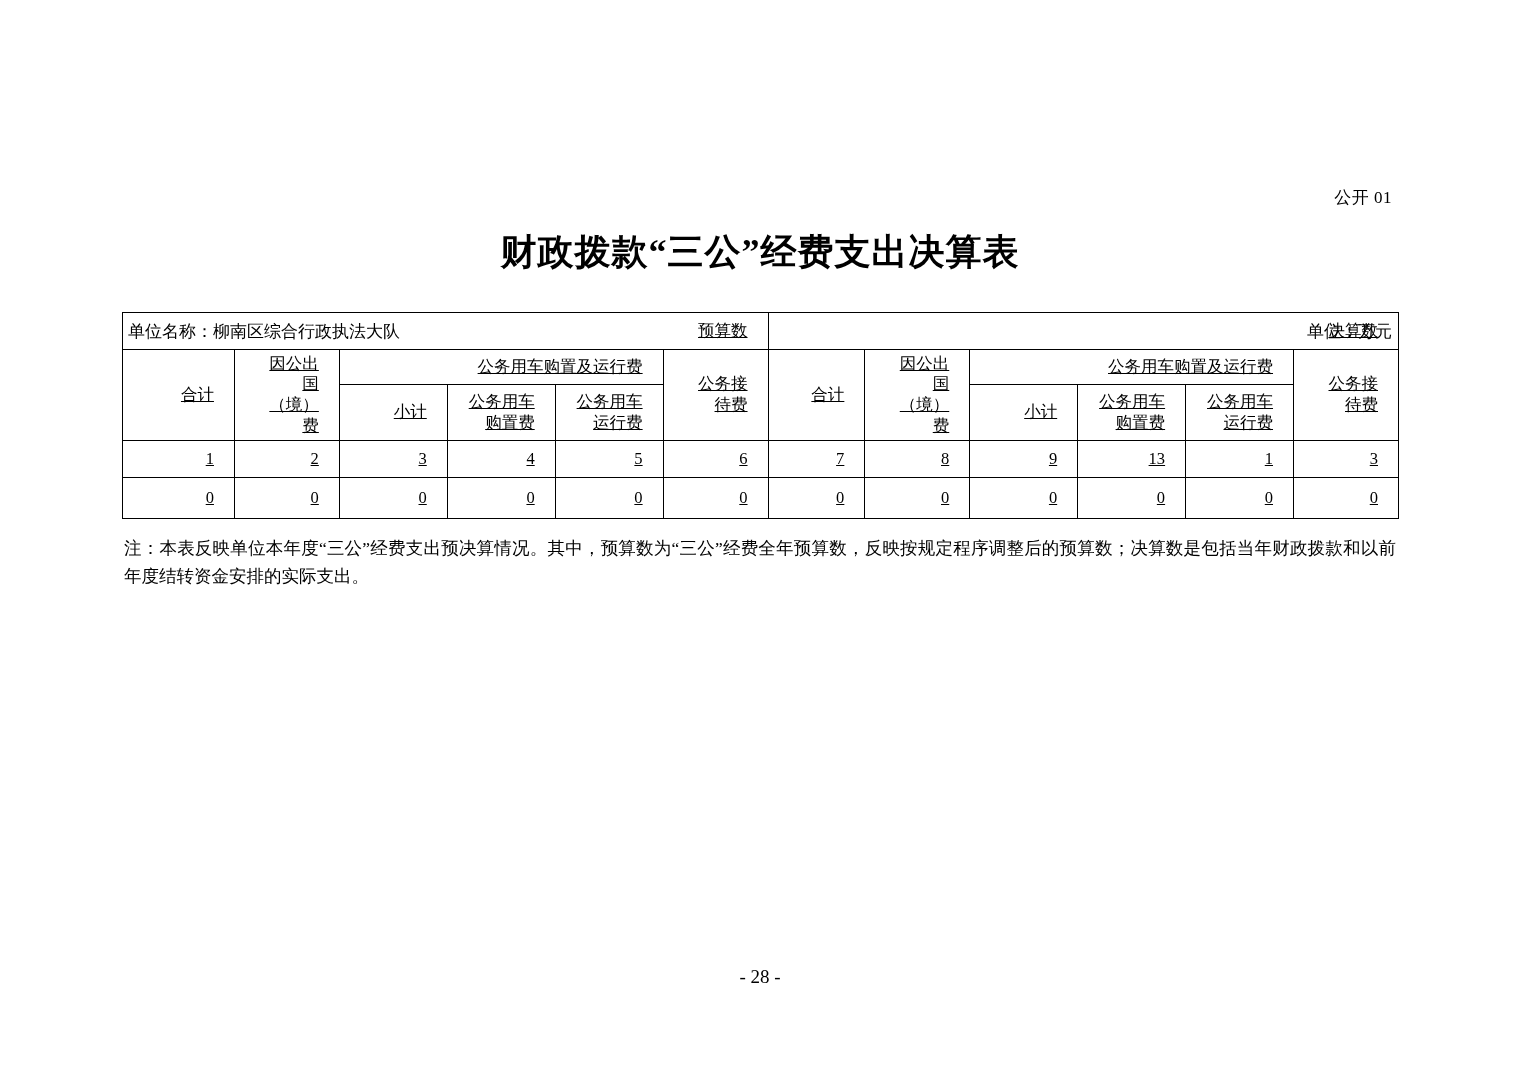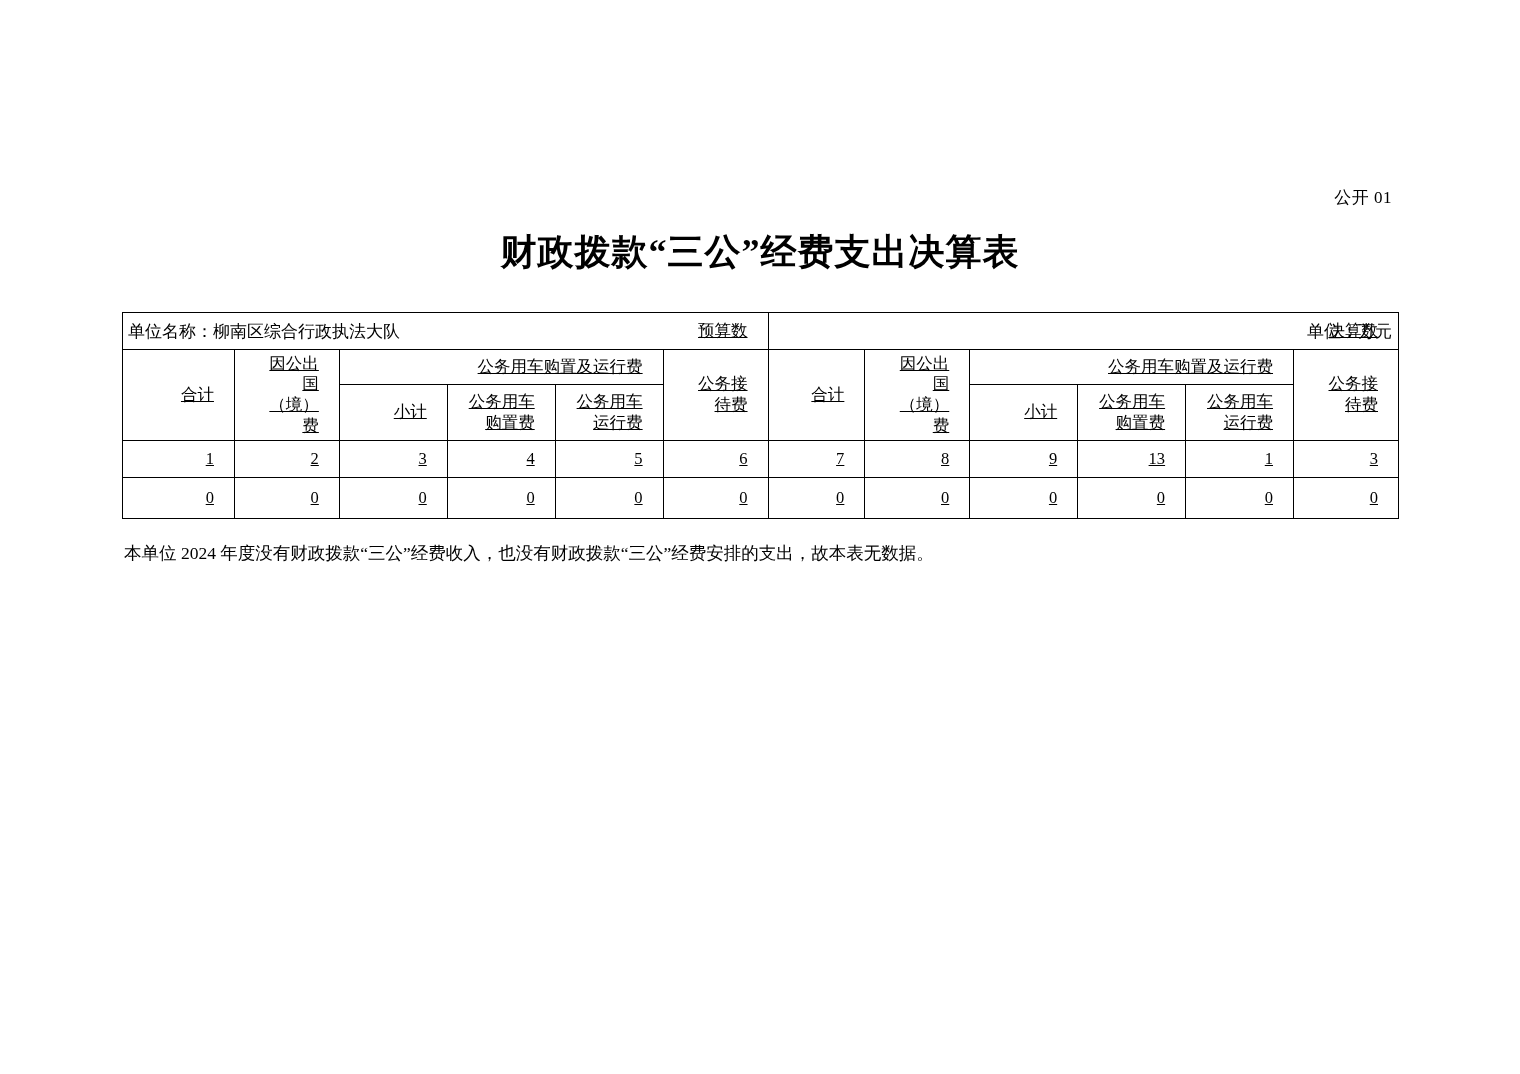--- a/index.html
+++ b/index.html
@@ -191,17 +191,18 @@
         <td>0</td>
         <td>0</td>
         <td>0</td>
         <td>0</td>
         <td>0</td>
       </tr>
     </tbody>
   </table>
 
   <div class="notes">
-    <p class="second">本单位 2024 年度没有财政拨款“三公”经费收入，也没有财政拨款“三公”经费安排的支出，故本表无数据。</p>
+    <p>注：本表反映单位本年度“三公”经费支出预决算情况。其中，预算数为“三公”经费全年预算数，反映按规定程序调整后的预算数；决算数是包括当年财政拨款和以前年度结转资金安排的实际支出。</p>
   </div>
 
+  <div class="page-number">- 28 -</div>
 
 </div>
 
 </body></html>

